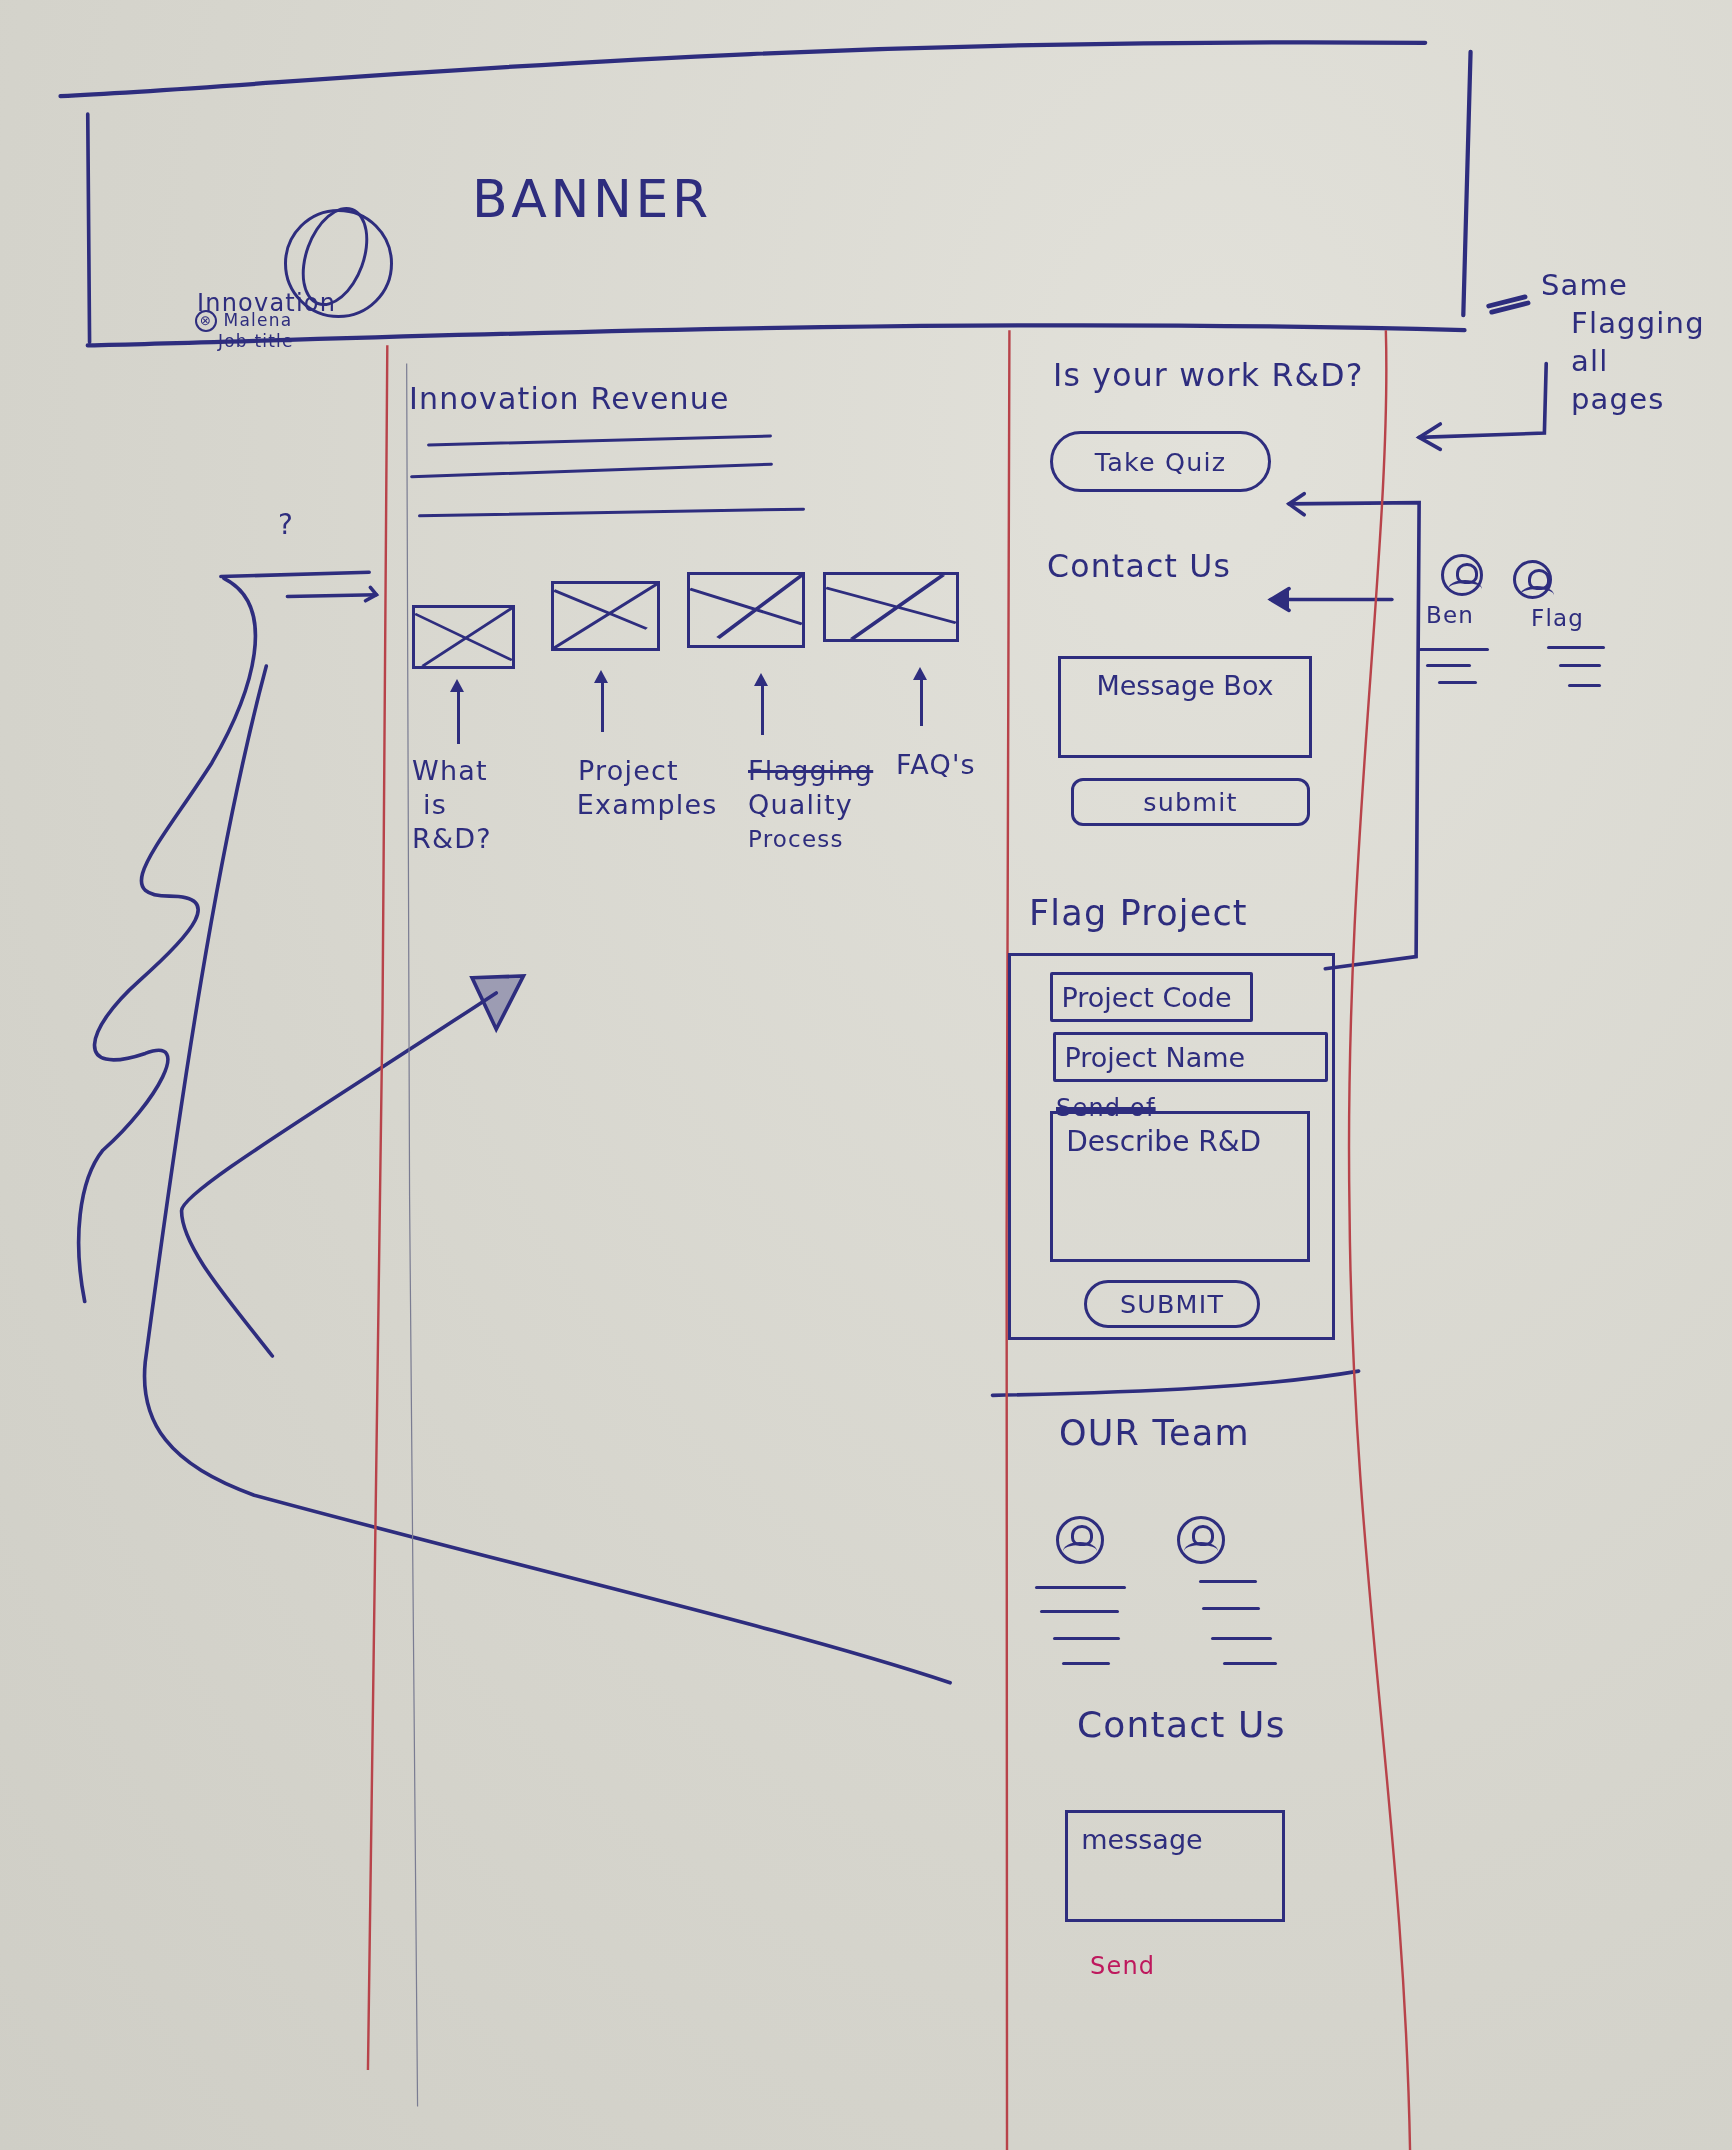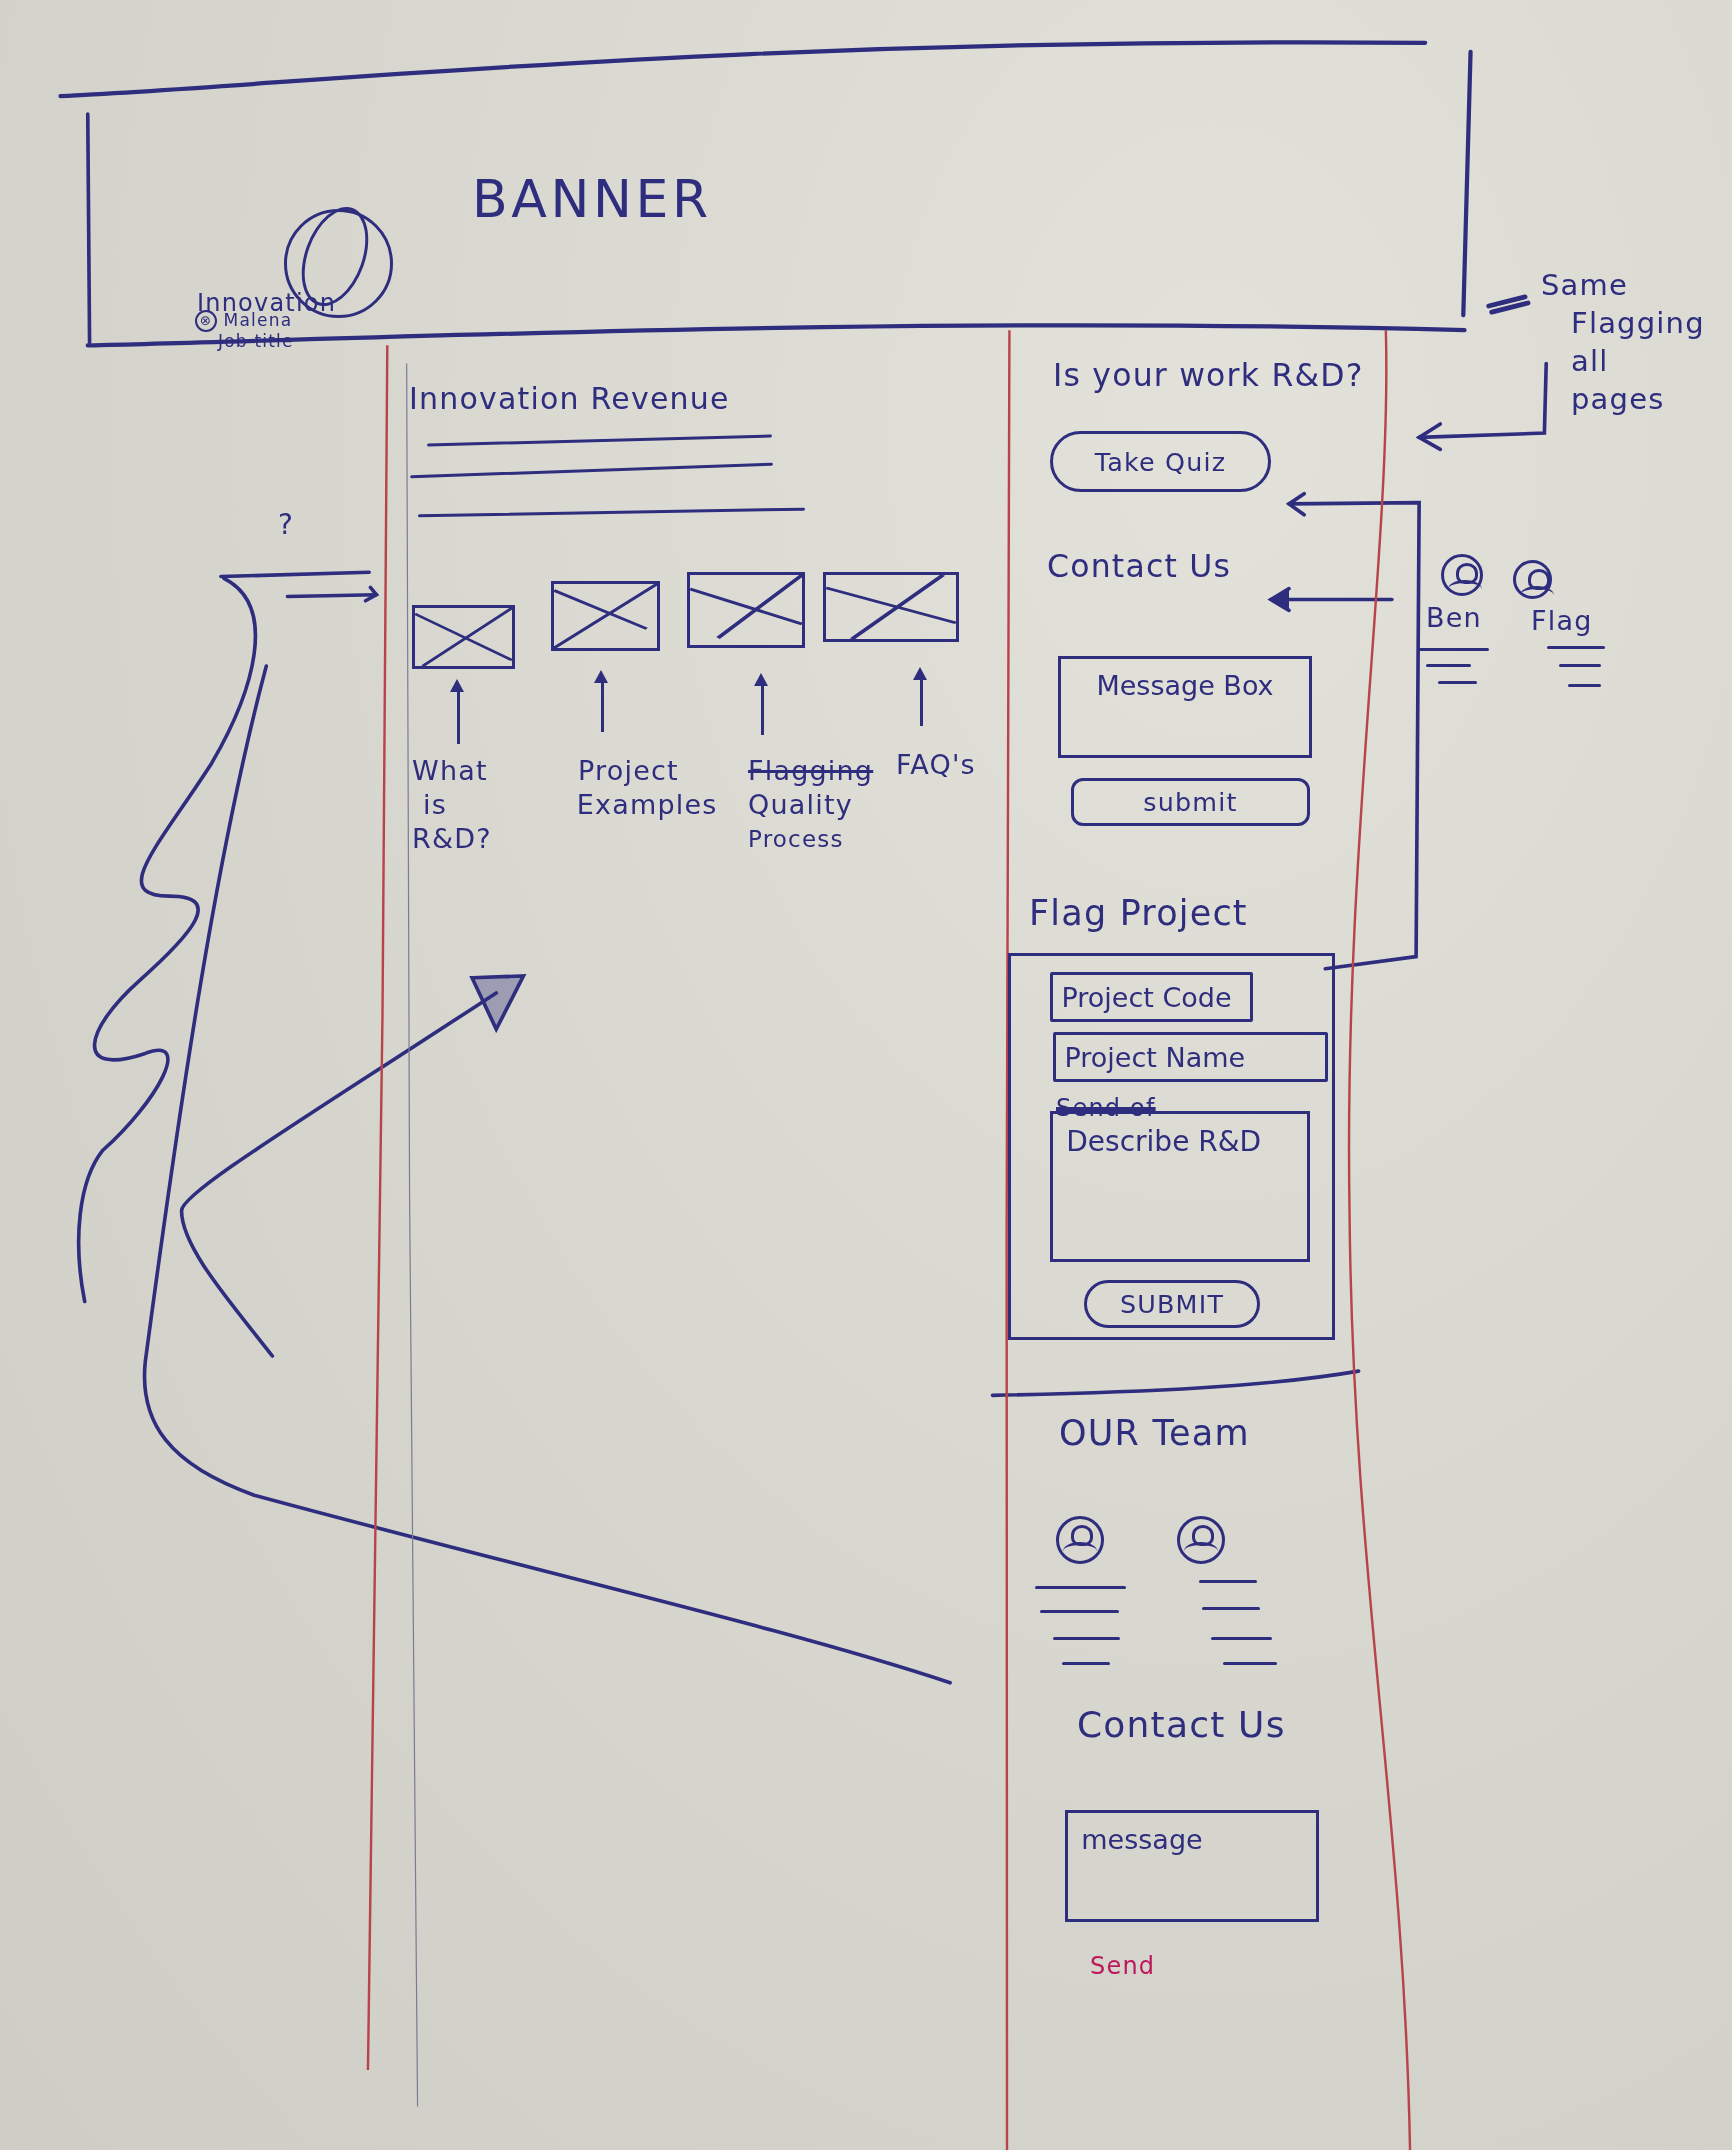--- a/index.html
+++ b/index.html
@@ -39,21 +39,21 @@
   .box-field { position: absolute; border: 3.6px solid #2e2d7e; box-sizing: border-box; font-size: 27px; padding: 11px 13.3px; color: #2e2d7e; background: transparent; font-family: "DejaVu Sans", sans-serif; resize: none; outline: none; }
   .box-field::placeholder { color: #2e2d7e; opacity: 1; }
   .input-field { position: absolute; border: 3px solid #2e2d7e; border-radius: 2px; box-sizing: border-box; font-size: 27px; padding: 2.4px 8.5px; color:#2e2d7e; background: transparent; font-family: "DejaVu Sans", sans-serif; outline:none; }
   .input-field::placeholder { color: #2e2d7e; opacity: 1; }
   .struck { position: absolute; font-size: 24px; text-decoration: line-through; text-decoration-thickness: 3.6px; }
   .flag-box { position: absolute; border: 3.6px solid #2e2d7e; box-sizing: border-box; }
 
   .avatar { position: absolute; width: 48px; height: 48px; border: 3.6px solid #2e2d7e; border-radius: 50%; box-sizing: border-box; }
   .avatar::before { content:""; position:absolute; left: 12px; top: 6px; width: 15.7px; height: 14.5px; border: 3px solid #2e2d7e; border-radius: 50% 50% 40% 40%; }
   .avatar::after { content:""; position:absolute; left: 3.6px; top: 23px; width: 34px; height: 15.7px; border-top: 3px solid #2e2d7e; border-radius: 50% 50% 0 0; }
-  .member-name { position: absolute; font-size: 27px; text-align: right; }
+  .member-name { position: absolute; font-size: 23px; text-align: right; }
 
   .annot { position: absolute; font-size: 29px; line-height: 38px; }
   .link-send { position: absolute; font-size: 24px; color: #be185d; text-decoration: none; cursor: pointer; }
 </style>
 </head>
 <body>
 
 <svg class="overlay" width="1732" height="2151" viewBox="0 0 2862 3553">
   <g fill="none" stroke="#2e2d7e" stroke-width="6" stroke-linecap="round">
 
@@ -187,21 +187,21 @@
     <div class="text-line" style="left:1062px;top:1662px;width:48px"></div>
   </div>
   <div>
     <div class="text-line" style="left:1199px;top:1580px;width:58px"></div>
     <div class="text-line" style="left:1202px;top:1607px;width:58px"></div>
     <div class="text-line" style="left:1211px;top:1637px;width:61px"></div>
     <div class="text-line" style="left:1223px;top:1662px;width:54px"></div>
   </div>
 
   <div class="side-head hand" style="left:1077px;top:1704px;font-size:36px">Contact Us</div>
-  <textarea class="box-field" style="left: 1065px; top: 1810px; width: 254px; height: 112px;" placeholder="message"></textarea>
+  <textarea class="box-field" style="left: 1065px; top: 1810px; width: 220px; height: 112px;" placeholder="message"></textarea>
   <a class="link-send hand" style="left:1090px;top:1952px">Send</a>
 </aside>
 
 <div>
   <div class="annot hand" style="left:1541px;top:266px">
     <span style="display:block">Same</span>
     <span style="display:block;margin-left:30px">Flagging</span>
     <span style="display:block;margin-left:30px">all</span>
     <span style="display:block;margin-left:30px">pages</span>
   </div>

